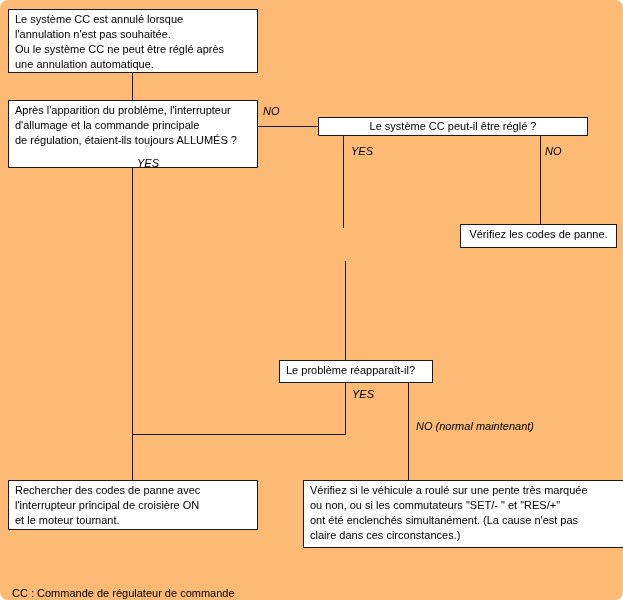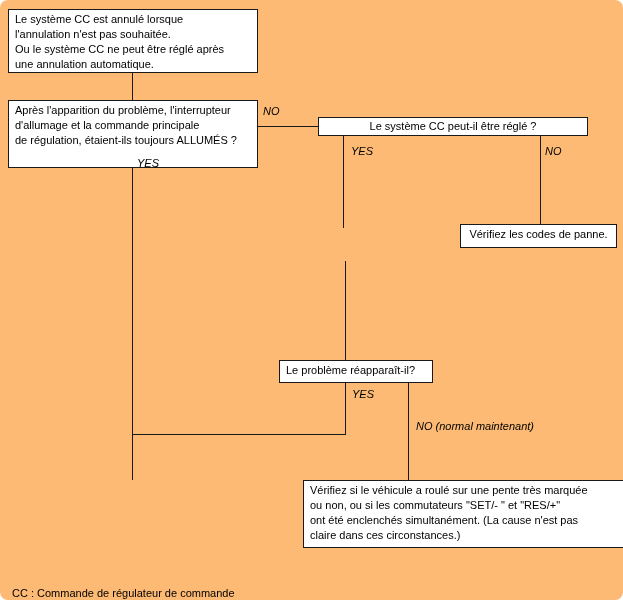--- a/index.html
+++ b/index.html
@@ -83,20 +83,23 @@
 d'allumage et la commande principale
 de régulation, étaient-ils toujours ALLUMÉS ?</div>
 
   <div class="node center" style="left:318px; top:117px; width:270px; height:19px;">Le système CC peut-il être réglé ?</div>
 
 
   <div class="node" style="left:460px; top:224px; width:157px; height:24px;text-align:center;">Vérifiez les codes de panne.</div>
 
   <div class="node" style="left:267px; top:360px; width:154px; height:23px;margin-left:12px;">Le problème réapparaît-il?</div>
 
+  <div class="node" style="left:8px; top:480px; width:250px; height:50px;">Rechercher des codes de panne avec
+l'interrupteur principal de croisière ON
+et le moteur tournant.</div>
 
   <div class="node" style="left:303px; top:480px; width:384px; height:68px;">Vérifiez si le véhicule a roulé sur une pente très marquée
 ou non, ou si les commutateurs "SET/- " et "RES/+"
 ont été enclenchés simultanément. (La cause n'est pas
 claire dans ces circonstances.)</div>
 
   <span class="branch-label" style="left:263px; top:105px;">NO</span>
   <span class="branch-label" style="left:137px; top:157px;">YES</span>
   <span class="branch-label" style="left:351px; top:145px;">YES</span>
   <span class="branch-label" style="left:545px; top:145px;">NO</span>

